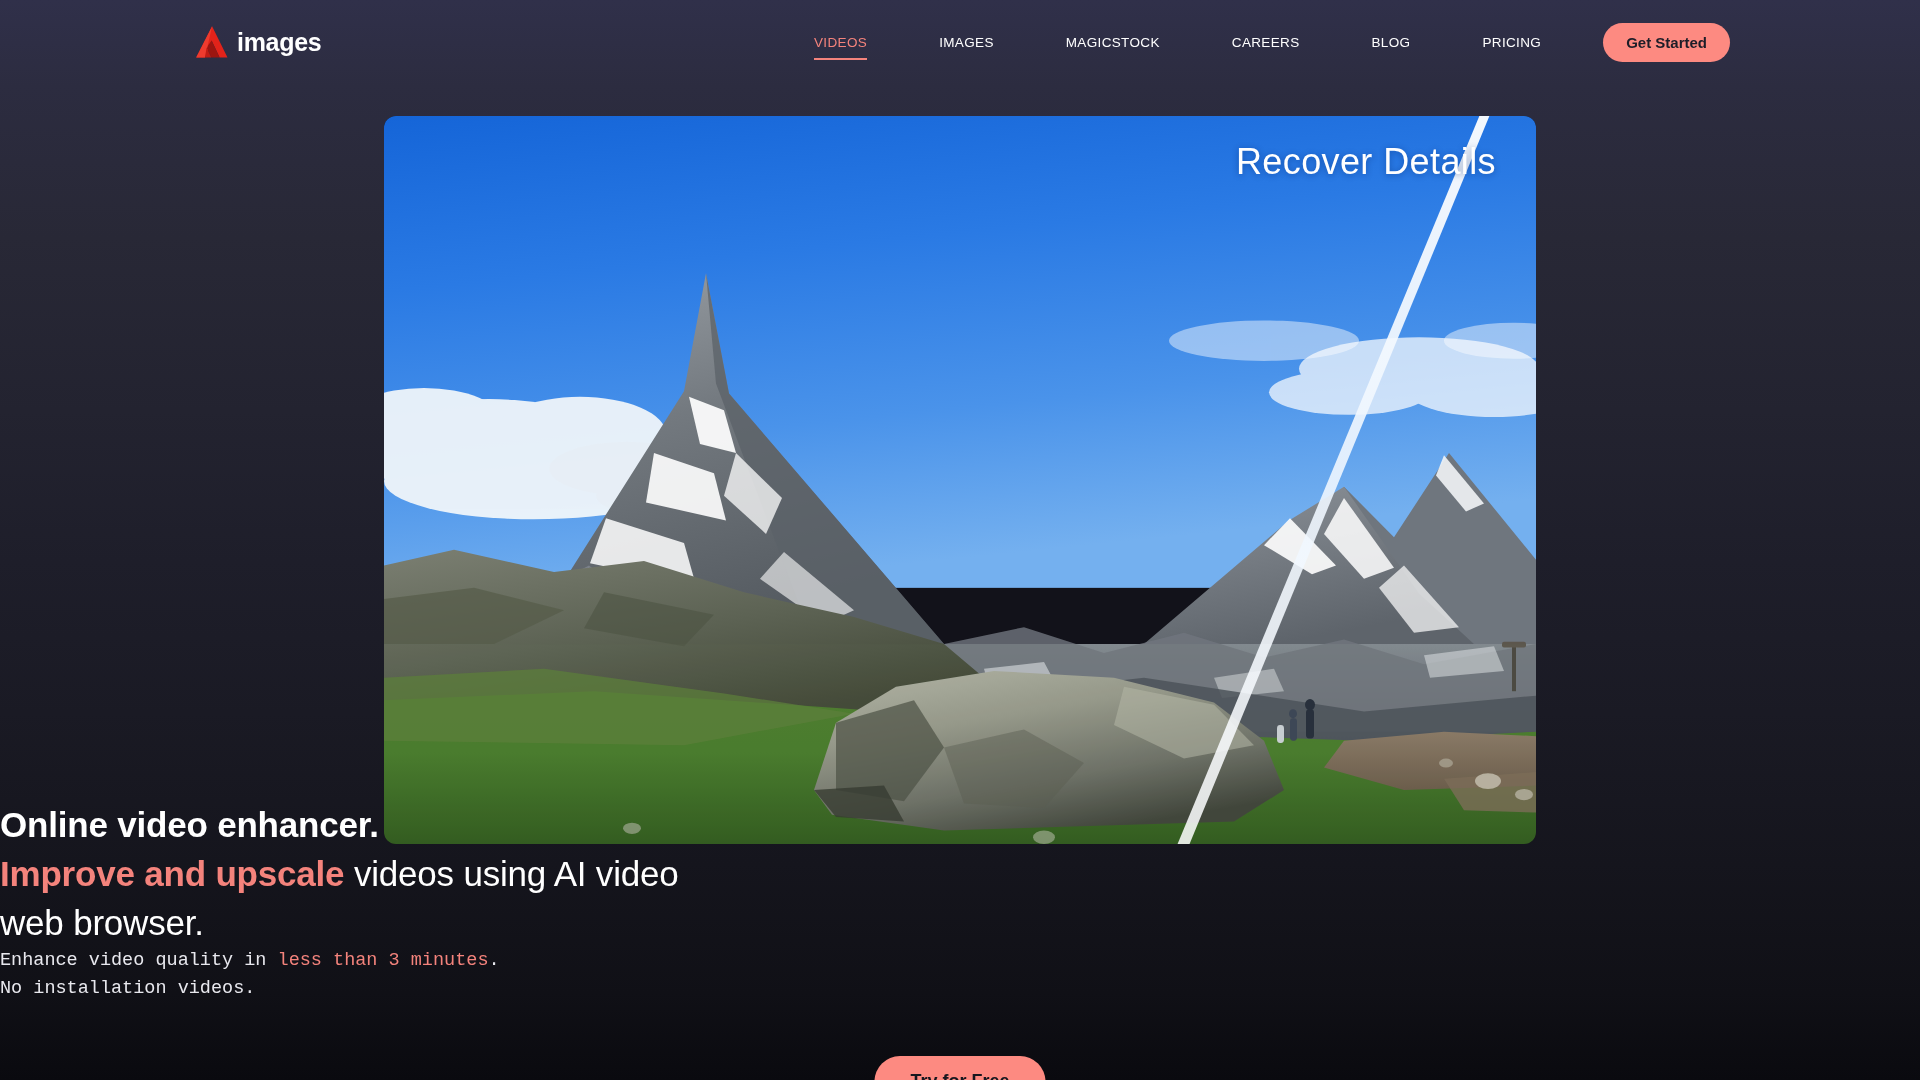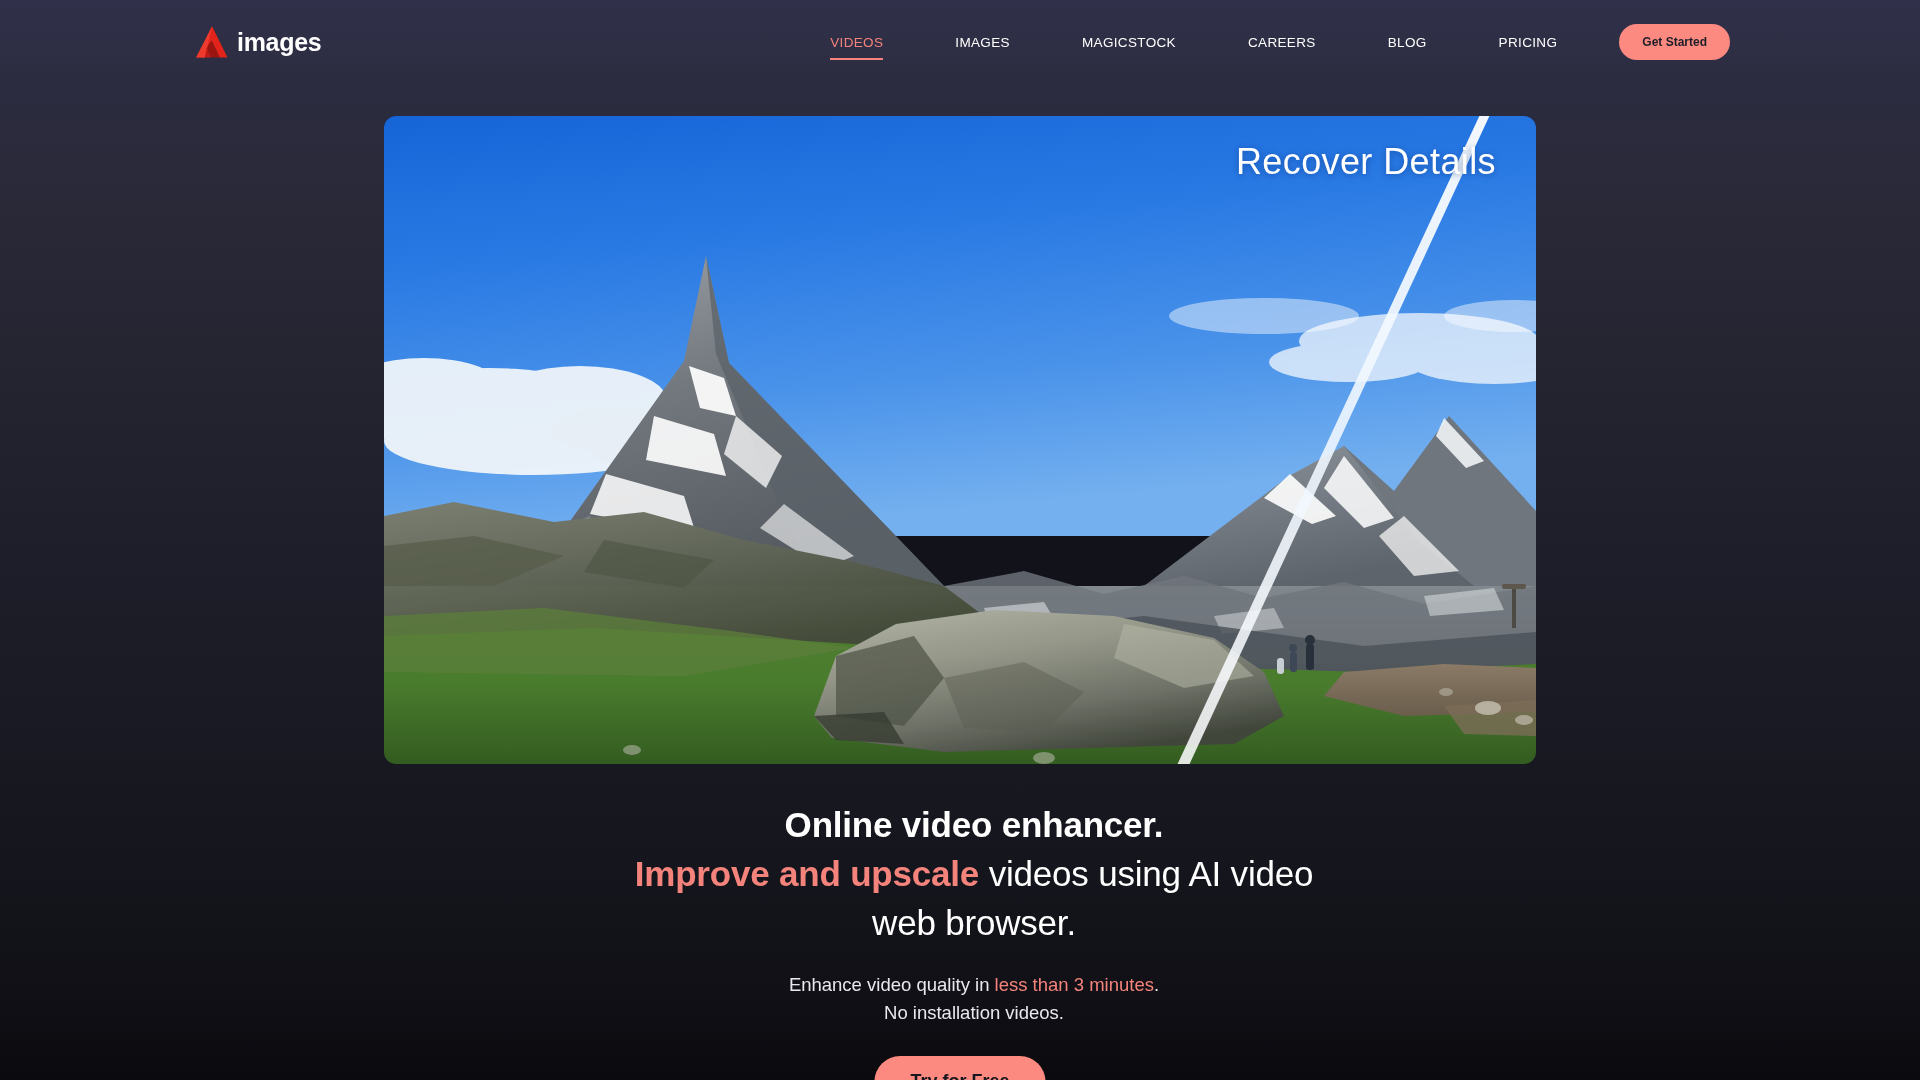--- a/index.html
+++ b/index.html
@@ -77,32 +77,32 @@
     height:2px;
     background:#f4837c;
   }
   .cta-header {
     margin-left:26px;
     background:#fd8a81;
     color:#1d1d28;
     border:none;
     border-radius:22px;
     font-family:"Liberation Sans", sans-serif;
-    font-size:12px;
+    font-size:15px;
     font-weight:bold;
     padding:11px 23px;
     cursor:pointer;
     white-space:nowrap;
   }
 
   
   .video-wrap {
     position:absolute;
     left:384px; top:116px;
-    width:1152px; height:648px;
+    width:1152px; height:728px;
     border-radius:12px;
     overflow:hidden;
     background:#12121a;
     z-index:10;
     cursor:pointer;
   }
   .video-wrap svg { display:block; width:100%; height:100%; }
 
   .video-caption {
     position:absolute;
@@ -112,39 +112,38 @@
     font-weight:300;
     letter-spacing:0.4px;
     text-shadow:0 1px 6px rgba(0,40,110,.45);
     pointer-events:none;
   }
 
   
   .hero-copy {
     position:absolute;
     left:0; right:0; top:800px;
-    text-align:center;
+    text-align:left;
     z-index:15;
-    padding-left:28px;
   }
   h1.headline {
     font-size:35px;
     line-height:49px;
     color:#ffffff;
     font-weight:normal;
     letter-spacing:-0.2px;
   }
   .headline .ln1 { font-weight:bold; display:block; }
   .headline .accent { color:#f4837c;font-weight:bold; }
   p.subcopy {
-    margin-top:24px;
     font-size:18.5px;
     line-height:28px;
     color:#e8e8ee;
     font-weight:normal;
+    font-family:Liberation Mono, monospace;
   }
   p.subcopy .accent { color:#f4837c; }
 
   .cta-hero {
     position:absolute;
     left:50%;
     top:1056px;
     transform:translateX(-50%);
     background:#fd8a81;
     color:#17171f;

